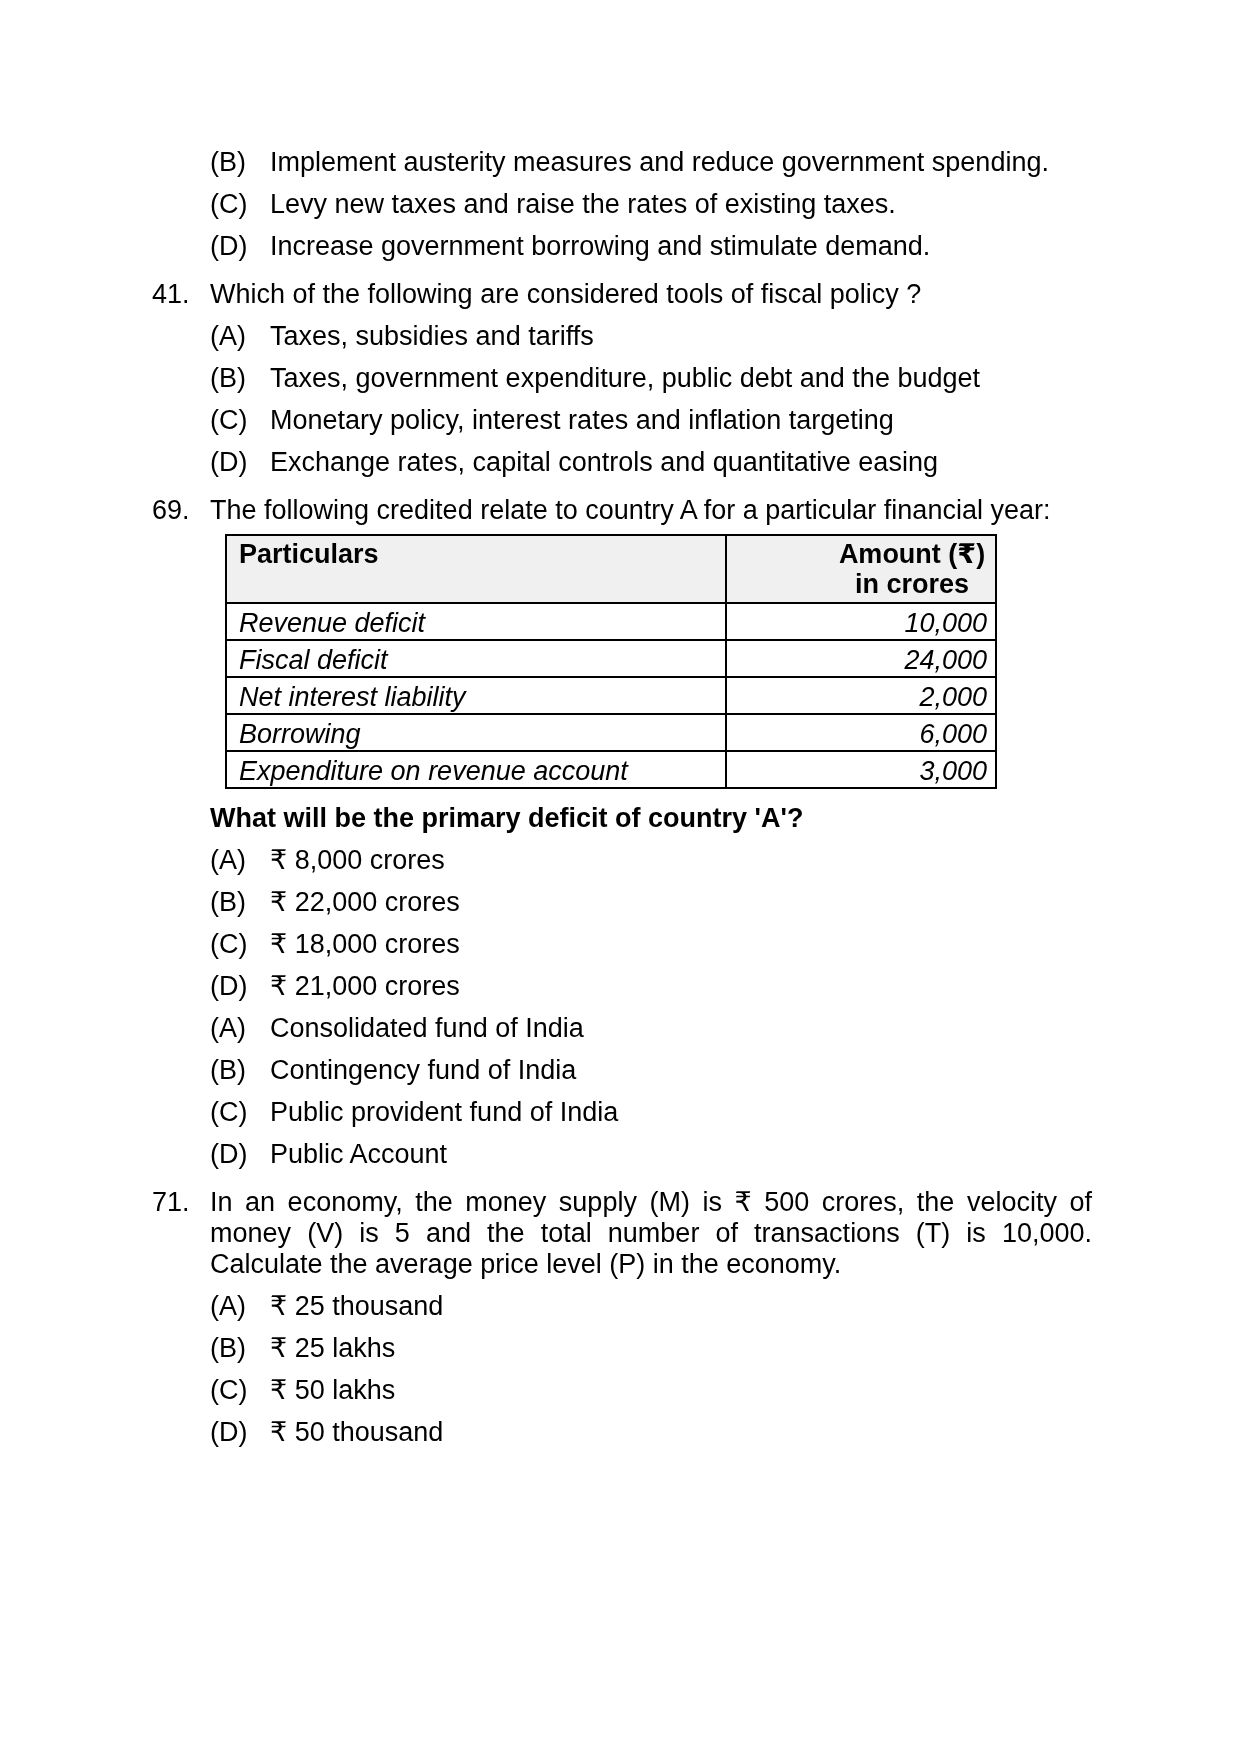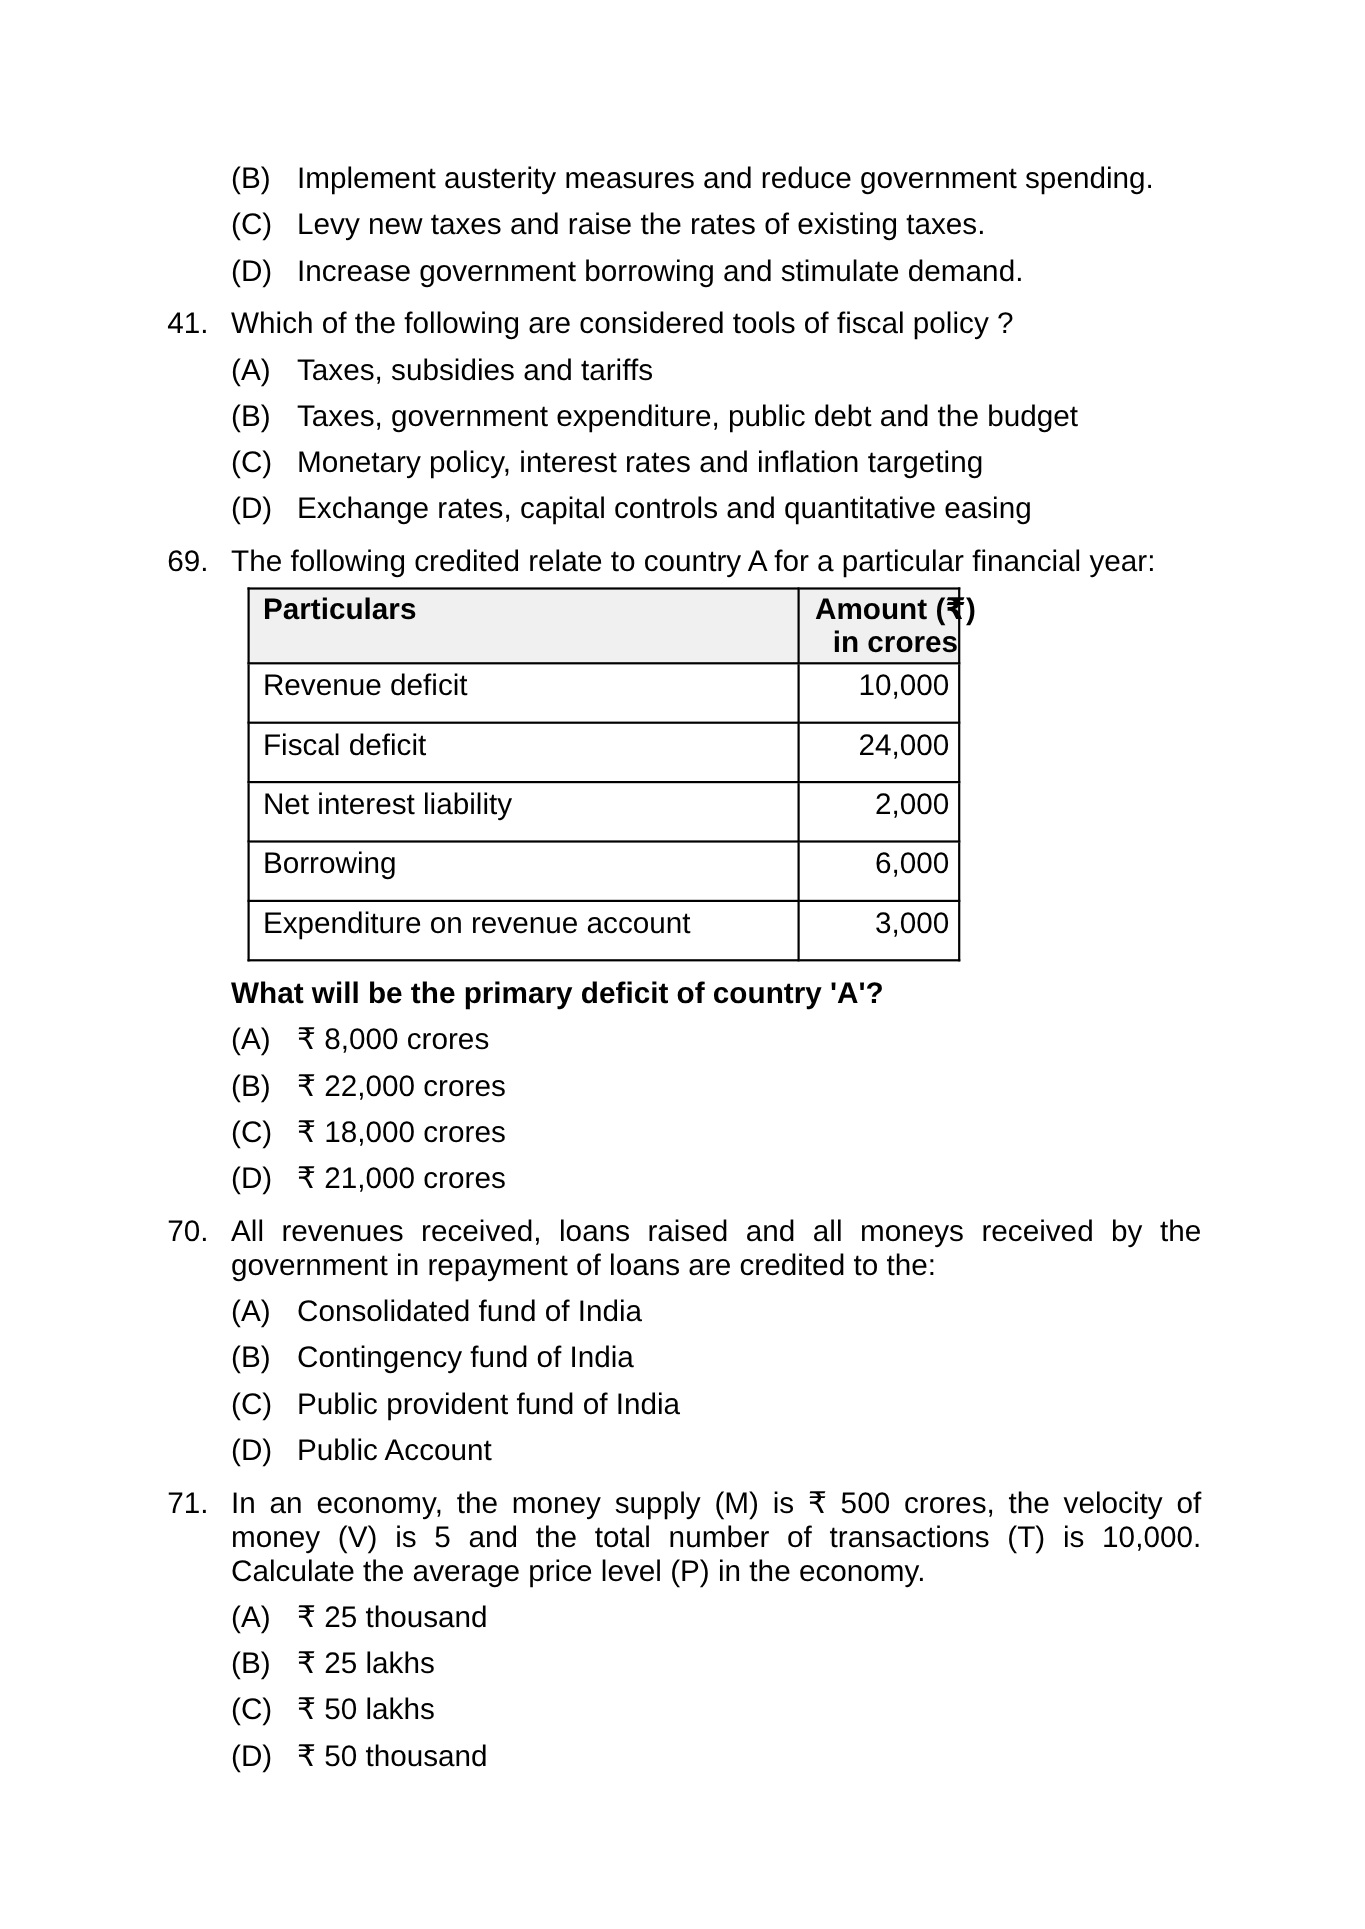--- a/index.html
+++ b/index.html
@@ -36,21 +36,21 @@
   }
   .opt-text {
     flex: 1 1 auto;
   }
   .sub-q {
     margin: 14px 0 0 58px;
     font-weight: bold;
   }
   table.figures {
     border-collapse: collapse;
-    width: 648px;
+    width: 772px;
     margin: 8px 0 14px 73px;
     table-layout: fixed;
   }
   table.figures th, table.figures td {
     border: 2px solid #000000;
   }
   table.figures thead th {
     background: #f0f0f0;
     font-weight: bold;
     vertical-align: top;
@@ -63,22 +63,23 @@
   }
   th.col-amount {
     text-align: right;
   }
   th.col-amount .hdr-wrap {
     width: 150px;
     margin-left: auto;
     text-align: center;
   }
   table.figures td {
-    padding: 3px 8px 17px 12px;
+    padding: 3px 8px 0 12px;
     line-height: 32px;
+    font-style: italic;
   }
   td.cell-amount {
     text-align: right;
     padding-right: 9px;
     margin-top: 32px;
   }
   .page-number {
     margin-top: 74px;
     text-align: center;
     font-size: 26px;
@@ -173,24 +174,20 @@
   </div>
   <div class="opt-row">
     <span class="opt-label">(C)</span>
     <span class="opt-text">₹ 18,000 crores</span>
   </div>
   <div class="opt-row">
     <span class="opt-label">(D)</span>
     <span class="opt-text">₹ 21,000 crores</span>
   </div>
 
-  <div class="q-row">
-    <span class="q-num">70.</span>
-    <span class="q-text">All revenues received, loans raised and all moneys received by the government in repayment of loans are credited to the:</span>
-  </div>
   <div class="opt-row">
     <span class="opt-label">(A)</span>
     <span class="opt-text">Consolidated fund of India</span>
   </div>
   <div class="opt-row">
     <span class="opt-label">(B)</span>
     <span class="opt-text">Contingency fund of India</span>
   </div>
   <div class="opt-row">
     <span class="opt-label">(C)</span>

